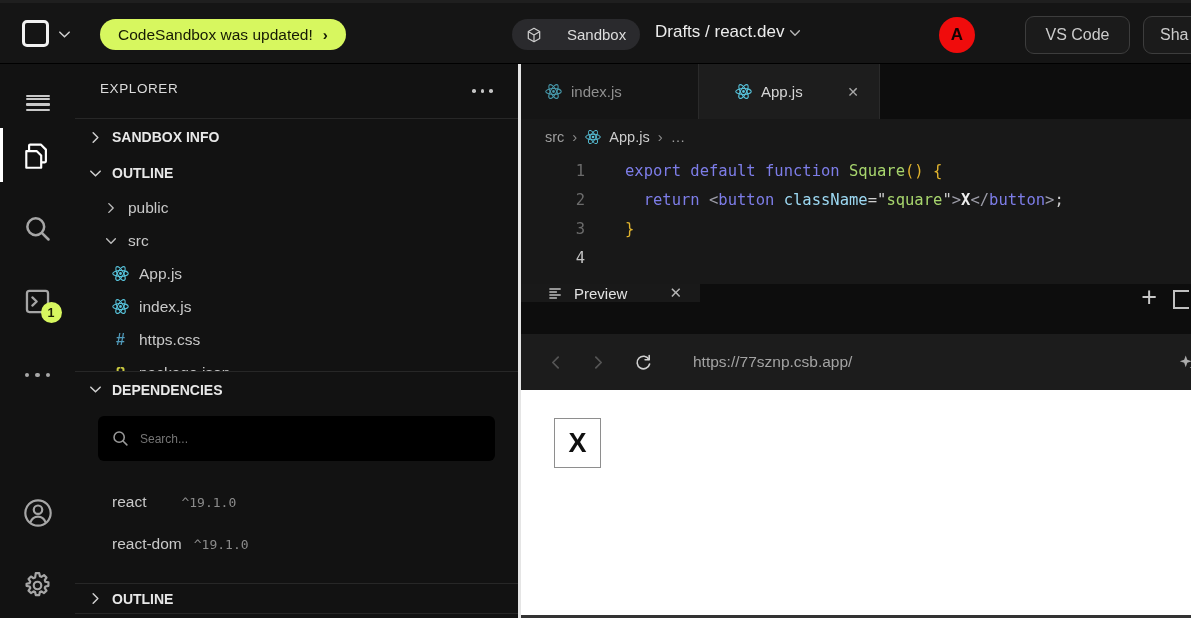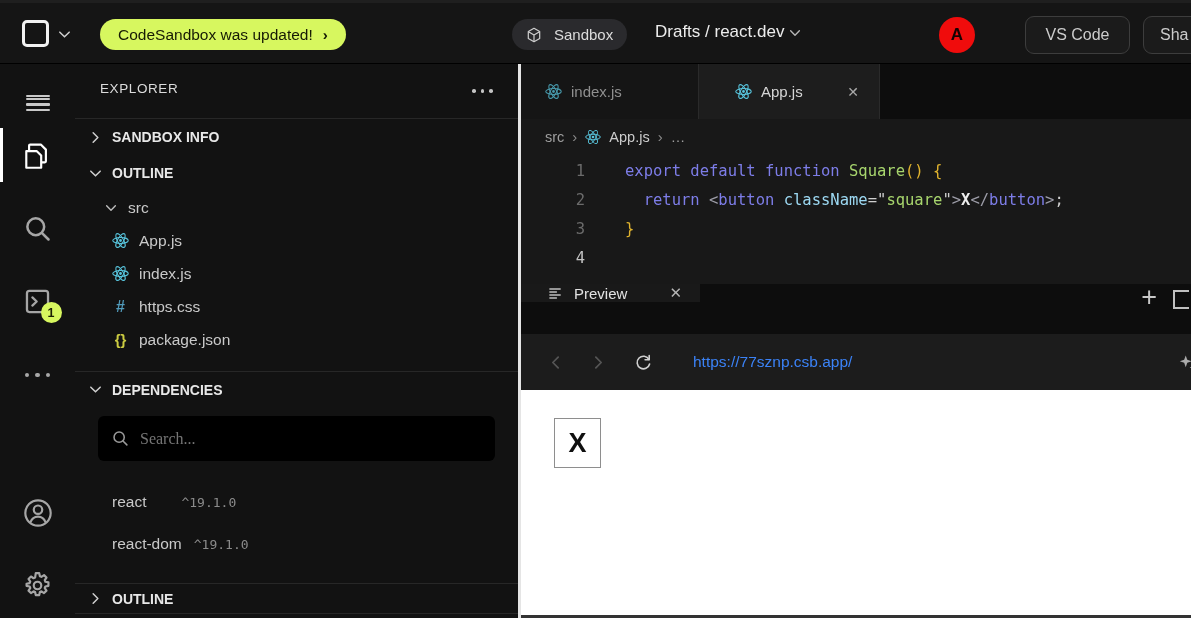--- a/index.html
+++ b/index.html
@@ -12,21 +12,21 @@
             background:#151515; border-top:3px solid #1f1f1f; border-bottom:1px solid #000; }
   .logo-box { position:absolute; left:22px; top:17px; width:27px; height:27px;
               border:3px solid #f2f2f2; border-radius:5px; }
   .logo-chevron { position:absolute; left:57px; top:24px; color:#cfcfcf; }
   .update-pill { position:absolute; left:100px; top:16px; height:31px; border-radius:16px;
                  background:var(--accent); color:#161a04; display:flex; align-items:center;
                  padding:0 18px; gap:10px; font-size:15.5px; font-weight:500; cursor:pointer; }
   .update-pill .pill-chev { font-size:15px; font-weight:700; }
   .sandbox-chip { position:absolute; left:512px; top:16px; height:31px; border-radius:16px;
                   background:#2a2a2d; color:#dcdcdc; display:flex; align-items:center;
-                  padding:0 14px; gap:12px; font-size:15px; }
+                  padding:0 14px; gap:25px; font-size:15px; }
   .project-crumb { position:absolute; left:655px; top:19px; display:flex; align-items:center;
                    gap:4px; color:#ececec; font-size:17px; }
   .project-crumb svg { margin-top:2px; }
   .avatar { position:absolute; left:939px; top:14px; width:36px; height:36px; border-radius:50%;
             background:var(--avatar-red); color:#150202; font-weight:700; font-size:17px;
             display:flex; align-items:center; justify-content:center; }
   .top-btn { position:absolute; top:13px; height:38px; background:#1b1b1b;
              border:1px solid #3d3d3d; border-radius:9px; color:#cccccc; font-size:16px;
              display:flex; align-items:center; justify-content:center; }
   .btn-vscode { left:1025px; width:105px; }
@@ -66,21 +66,21 @@
   .tree { position:absolute; top:127px; left:0; right:0; height:180px; overflow:hidden; }
   .tree-row { height:33px; display:flex; align-items:center; gap:10px; color:#c9c9c9;
               font-size:15.5px; cursor:pointer; }
   .tr-folder { padding-left:29px; }
   .tr-file   { padding-left:37px; }
   .icon-css  { color:var(--css-blue); font-weight:700; font-size:16px; width:17px; text-align:center; }
   .icon-json { color:var(--json-yellow); font-weight:700; font-size:15px; width:17px; text-align:center; }
   .dep-search { position:absolute; top:352px; left:23px; width:397px; height:45px; background:#000;
                 border:none; border-radius:6px; display:flex; align-items:center; padding:0 14px; gap:11px; }
   .dep-search input { background:transparent; border:none; outline:none; color:#22c55e;
-                      font-size:16px; width:100%; font-family:Liberation Serif, serif; }
+                      font-size:12px; width:100%; font-family:Liberation Sans, sans-serif; }
   .dep-search input::placeholder { color:#757575; }
   .dep-row { position:absolute; left:37px; display:flex; align-items:baseline; color:#c9c9c9;
              font-size:15.5px; }
   .dep-react { top:429px; }
   .dep-reactdom { top:471px; }
   .dep-ver { font-family:"DejaVu Sans Mono", monospace; font-size:13px; color:#8b8b8b; }
   .gap35 { margin-left:35px; } .gap12 { margin-left:12px; }
 
   
   .editorpane { position:relative; width:670px; height:554px; display:flex; flex-direction:column; }
@@ -107,21 +107,21 @@
   .ptab { width:179px; background:#191919; display:flex; align-items:center; gap:11px;
           padding:0 18px 0 27px; color:#e2e2e2; font-size:15px; cursor:pointer; }
   .ptab .close { margin-left:auto; color:#b5b5b5; font-size:15px; }
   .pstrip-actions { margin-left:auto; display:flex; align-items:center; gap:16px; padding-right:2px; }
   .plus-ic { color:#c8c8c8; font-size:27px; font-weight:300; cursor:pointer; line-height:1; margin-bottom:4px; }
   .split-ic { width:16px; height:19px; border:2px solid #c0c0c0; border-right:none; cursor:pointer; }
   .urlrow { height:56px; background:#1c1c1c; display:flex; align-items:center; gap:26px;
             padding-left:26px; flex:none; position:relative; }
   .nav-ic { cursor:pointer; display:flex; }
   .nav-disabled { opacity:.45; }
-  .url-text { color:#3b82f6; font-size:15.5px; margin-left:14px; cursor:text; }
+  .url-text { color:#a3a3a3; font-size:15.5px; margin-left:14px; cursor:text; }
   .sparkle { position:absolute; right:-6px; top:19px; color:#ababab; }
   .preview-white { flex:1; background:#ffffff; position:relative; }
   .sq-btn { position:absolute; left:33px; top:28px; width:47px; height:50px; background:#fff;
             border:1px solid #8e8e8e; color:#101010; font-weight:700; font-size:27px;
             display:flex; align-items:center; justify-content:center; cursor:pointer; }
   .bottomstrip { height:3px; background:#333333; flex:none; }
 
   .chev { flex:none; display:flex; }
 </style>
 </head>
@@ -283,20 +283,26 @@
       <div class="section sec-nodebox">
         <svg class="chev" width="15" height="15" style="color:#cfcfcf">
             <use href="#sym-chev-d"></use>
           </svg>
         <span>OUTLINE</span>
       </div>
 
       <div class="tree">
         <div class="tree-row tr-folder">
           <svg class="chev" width="14" height="14" style="color:#bdbdbd">
+              <use href="#sym-chev-r"></use>
+            </svg>
+          <span>public</span>
+        </div>
+        <div class="tree-row tr-folder">
+          <svg class="chev" width="14" height="14" style="color:#bdbdbd">
               <use href="#sym-chev-d"></use>
             </svg>
           <span>src</span>
         </div>
         <div class="tree-row tr-file">
           <svg class="chev" width="17" height="17" style="color:var(--react-blue)">
               <use href="#sym-react"></use>
             </svg>
           <span>App.js</span>
         </div>

